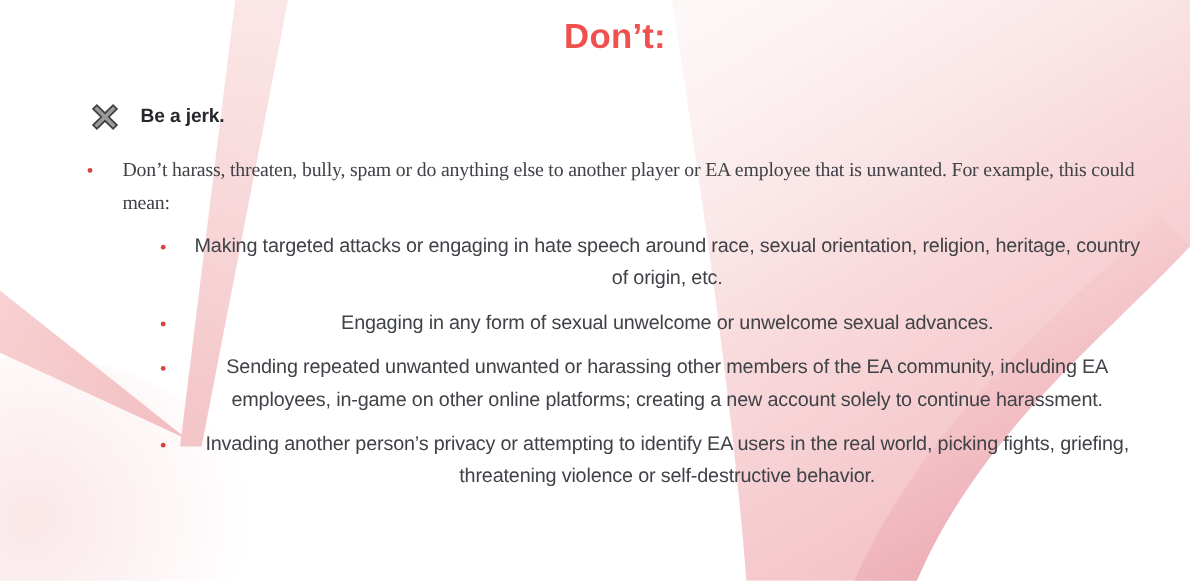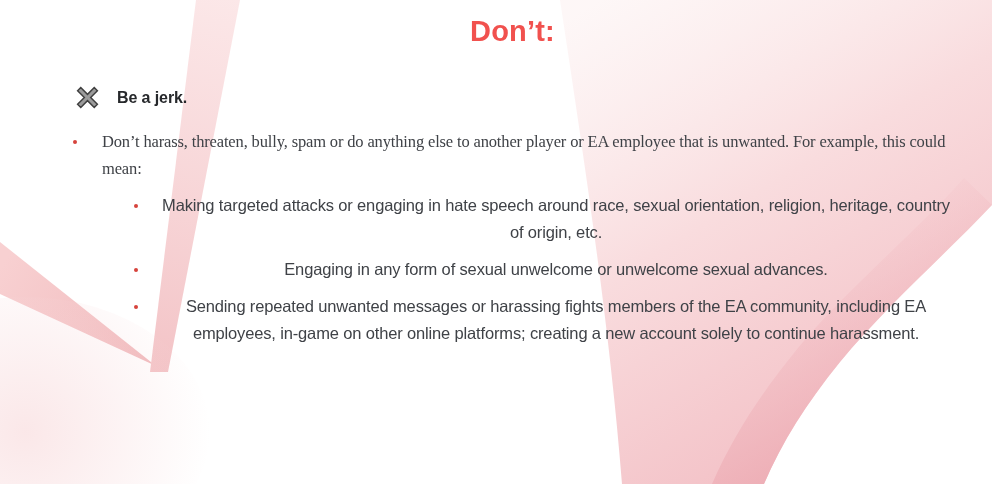--- a/index.html
+++ b/index.html
@@ -103,17 +103,21 @@
     <li class="bullet-item sub-item">
       <span class="dot"></span>
       <span class="body-text">Making targeted attacks or engaging in hate speech around race, sexual orientation, religion, heritage, country of origin, etc.</span>
     </li>
     <li class="bullet-item sub-item">
       <span class="dot"></span>
       <span class="body-text">Engaging in any form of sexual unwelcome or unwelcome sexual advances.</span>
     </li>
     <li class="bullet-item sub-item">
       <span class="dot"></span>
-      <span class="body-text">Sending repeated unwanted messages or harassing fights members of the EA community, including EA employees, in-game on other online platforms; creating a new account solely to continue harassment.</span>
+      <span class="body-text">Sending repeated unwanted unwanted or harassing other members of the EA community, including EA employees, in-game on other online platforms; creating a new account solely to continue harassment.</span>
+    </li>
+    <li class="bullet-item sub-item">
+      <span class="dot"></span>
+      <span class="body-text">Invading another person’s privacy or attempting to identify EA users in the real world, picking fights, griefing, threatening violence or self-destructive behavior.</span>
     </li>
   </ul>
 
 </div>
 
 </body></html>

